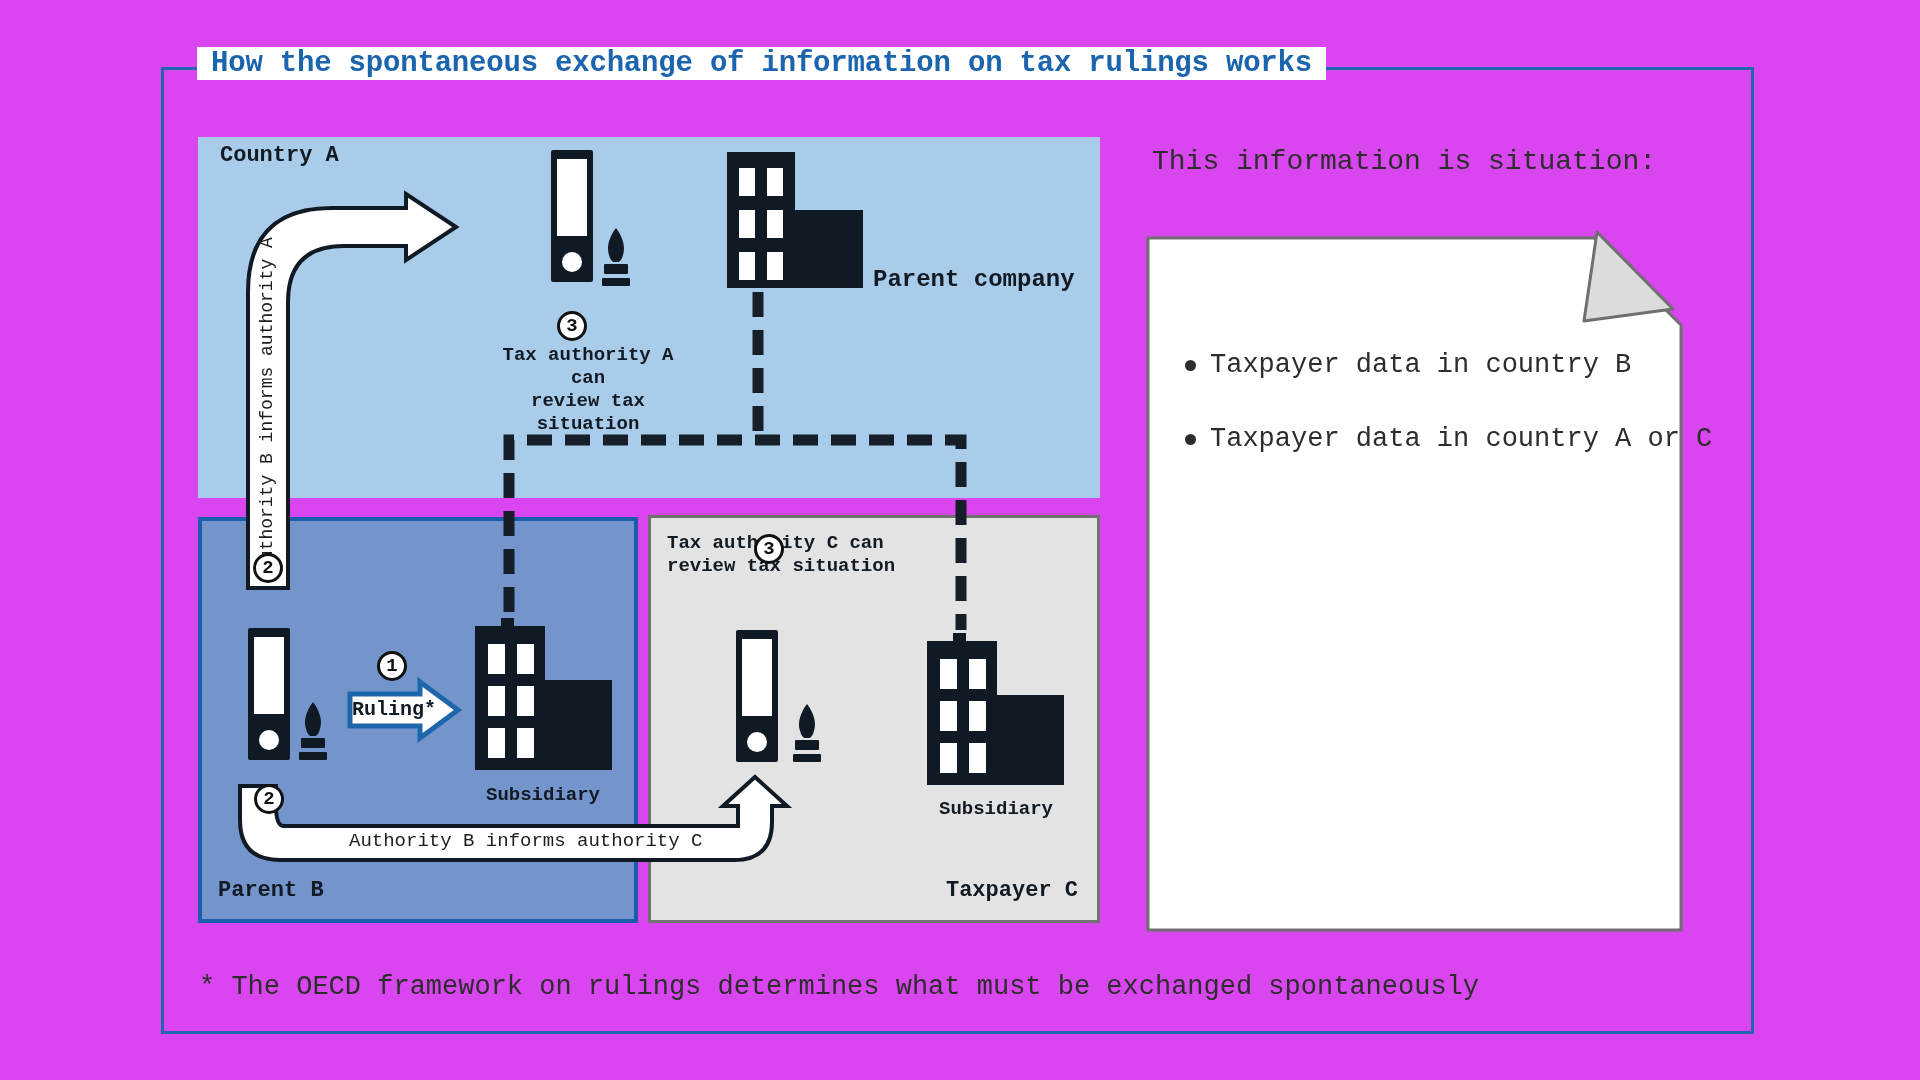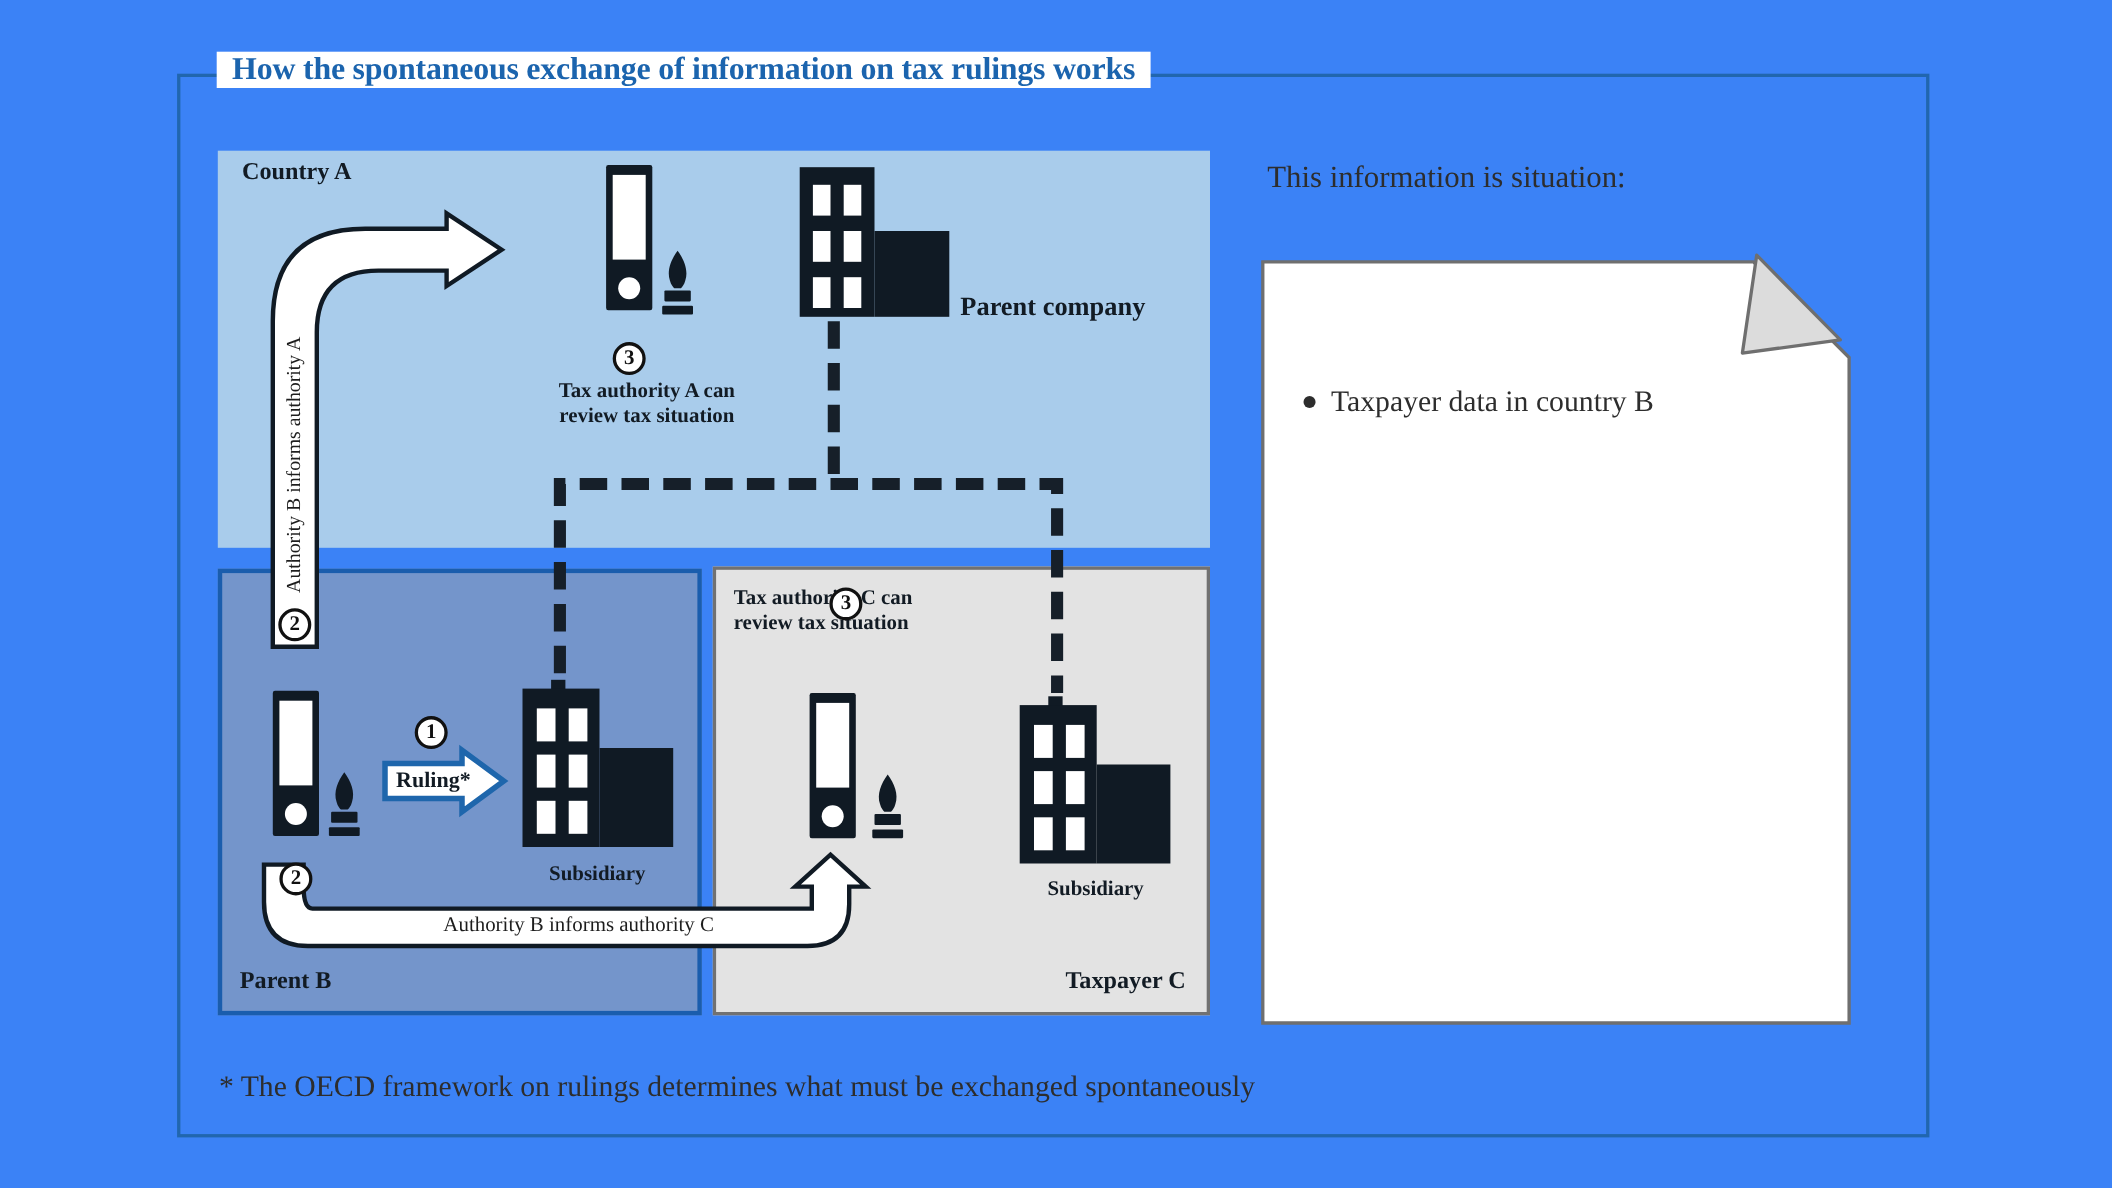--- a/index.html
+++ b/index.html
@@ -1,17 +1,17 @@
 <!DOCTYPE html>
 <html><head>
 <meta charset="utf-8">
 <style>
   html,body{margin:0;padding:0;background:#fff;}
-  .stage{position:relative;width:1920px;height:1080px;background:#3b82f6;overflow:hidden;
-         font-family:Liberation Serif, serif;color:#121B24;}
+  .stage{position:relative;width:1920px;height:1080px;background:#d946ef;overflow:hidden;
+         font-family:Liberation Mono, monospace;color:#121B24;}
   .frame{position:absolute;left:161px;top:67px;width:1593px;height:967px;
          border:3px solid #2166AE;box-sizing:border-box;}
   .title{position:absolute;left:197px;top:47px;background:#fff;padding:0 14px;
          font-size:29px;font-weight:700;color:#1B64AE;letter-spacing:-0.2px;white-space:nowrap;}
   .box{position:absolute;box-sizing:border-box;}
   .box-a{left:198px;top:137px;width:902px;height:361px;background:#A9CCEB;}
   .box-b{left:198px;top:517px;width:440px;height:406px;background:#7495CB;border:4px solid #1A5DAD;}
   .box-c{left:648px;top:515px;width:452px;height:408px;background:#E3E3E3;border:3px solid #717171;}
   .layer{position:absolute;left:0;top:0;}
   .lbl{position:absolute;white-space:nowrap;}
@@ -144,17 +144,21 @@
   <div class="circle-num n2b">2</div>
   <div class="circle-num n3a">3</div>
   <div class="circle-num n3c">3</div>
 
   <div class="lbl info-heading">This information is situation:</div>
   <div class="bullets">
     <div class="bullet-row">
       <span class="dot"></span>
       <span class="bullet-text">Taxpayer data in country B</span>
     </div>
+    <div class="bullet-row">
+      <span class="dot"></span>
+      <span class="bullet-text">Taxpayer data in country A or C</span>
+    </div>
   </div>
 
   <div class="lbl footnote">* The OECD framework on rulings determines what must be exchanged spontaneously</div>
 
 </div>
 
 </body></html>

